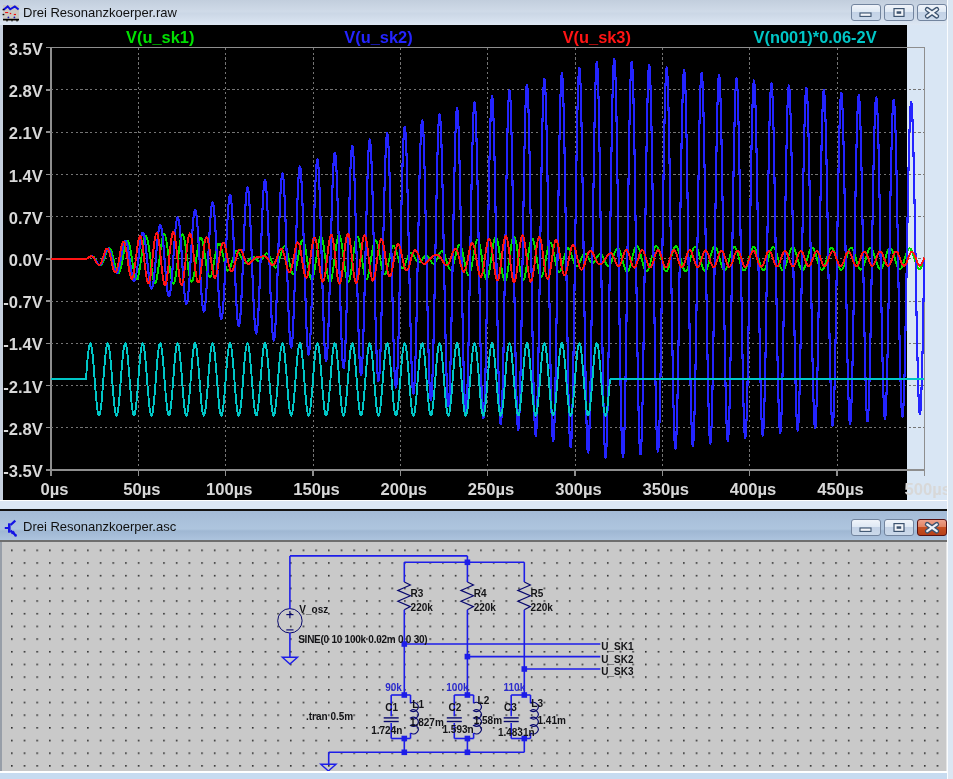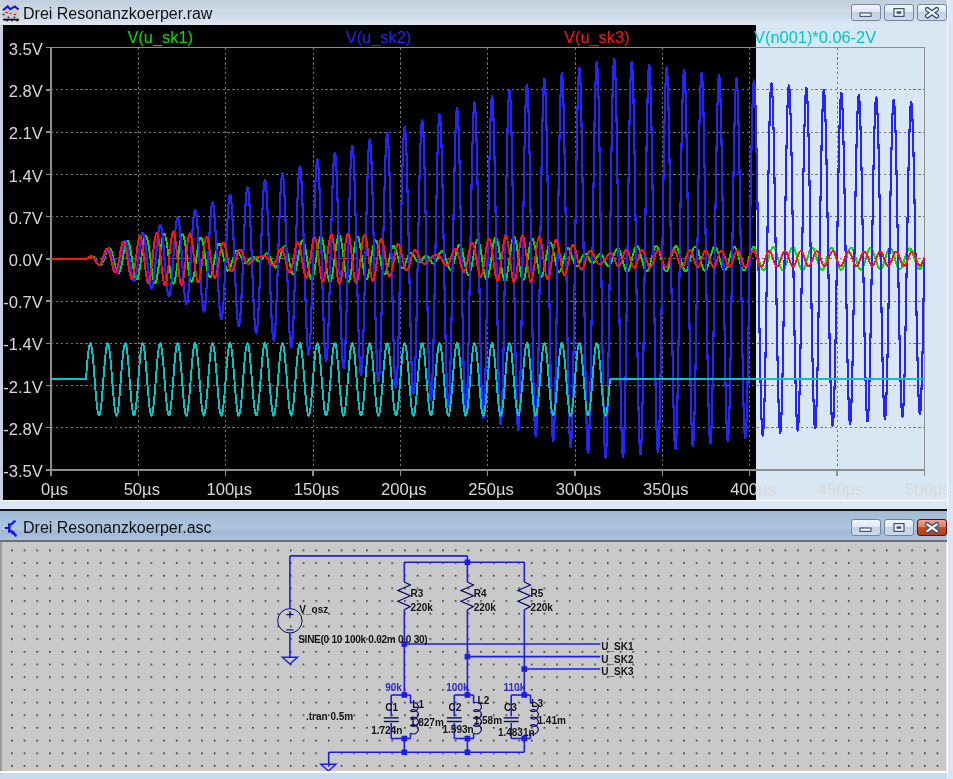--- a/index.html
+++ b/index.html
@@ -1,22 +1,22 @@
 <!DOCTYPE html>
 <html><head><meta charset="utf-8"><style>
 * { margin:0; padding:0; box-sizing:border-box; }
 body { width:953px; height:779px; position:relative; overflow:hidden;
   background:#d9e6f4; font-family:"Liberation Sans",sans-serif; }
 .titlebar { position:absolute; left:0; width:947px; height:25px; }
 .t1 { top:0; background:linear-gradient(#c2cedd 0%,#cfdae8 45%,#cbd7e6 55%,#dde7f3 100%); }
 .t2 { top:511px; height:40px; background:linear-gradient(#a4bbd7 0%,#aec5de 45%,#9fb7d3 50%,#bed3eb 100%); }
-.ttext { position:absolute; left:23px; font-size:16px; color:#101010; }
+.ttext { position:absolute; left:23px; font-size:13px; color:#101010; }
 .btn { position:absolute; width:30px; height:17px; border:1px solid #72849e; border-radius:3px; }
 .btn svg { position:absolute; left:0; top:0; }
-.client1 { position:absolute; left:0; top:25px; width:756px; height:475px; background:#000; }
+.client1 { position:absolute; left:0; top:25px; width:907px; height:475px; background:#000;font-weight:bold; }
 .lborder { position:absolute; left:0; top:25px; width:2.5px; height:475px; background:#c5cfdd; }
 .al { font-size:16.6px; fill:#d8d8d8; font-family:"Liberation Sans",sans-serif; }
 .tl { font-size:16.4px; letter-spacing:0px; font-family:"Liberation Sans",sans-serif; }
 .gap { position:absolute; left:0; top:500px; width:947px; height:8px; background:#dce7f5; border-top:1.5px solid #fdfdfd; }
 .frame2 { position:absolute; left:0; top:508.5px; width:947px; height:2.5px; background:#121212; }
 .tbborder { position:absolute; left:0; top:540px; width:947px; height:2px; background:#6e6e6e; }
 .canvas { position:absolute; left:0; top:542px; width:947px; height:229px; background:#c9c9c9;
   border-left:2px solid #979ea8; border-right:1.5px solid #e4e4e4; }
 .botstrip { position:absolute; left:0; top:771px; width:947px; height:8px; background:#c7dbf0; border-top:2px solid #ffffff; }
 .rstrip { position:absolute; left:947px; top:0; width:6px; height:779px; background:#dbe6f2; border-left:1.5px solid #fafcfe; }

